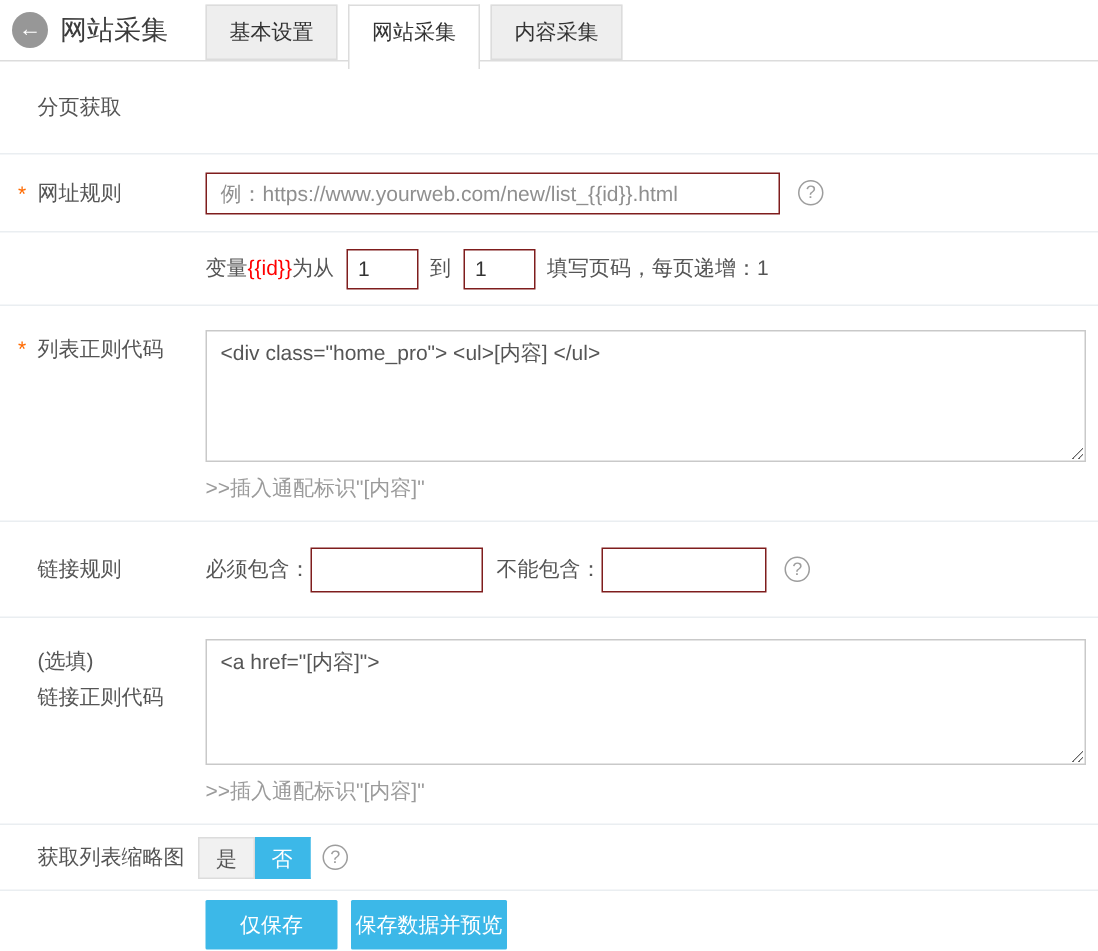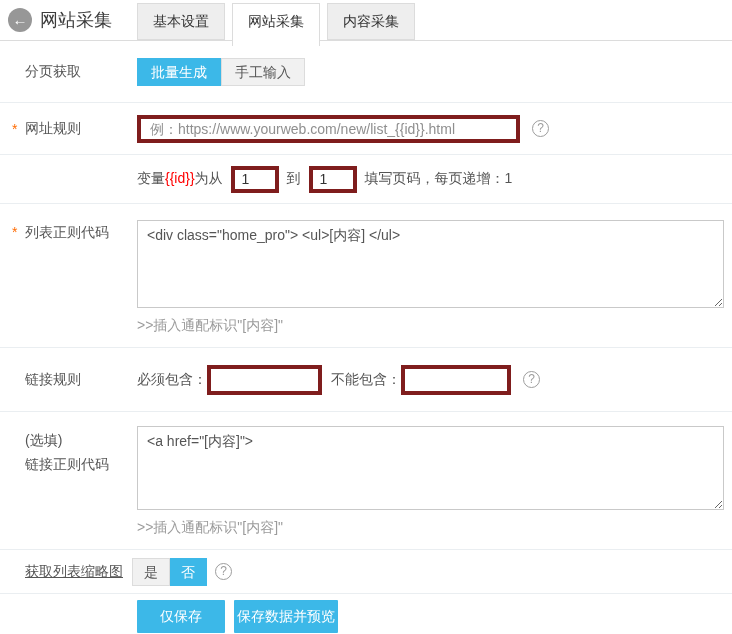--- a/index.html
+++ b/index.html
@@ -46,21 +46,21 @@
     height:28px; line-height:26px; padding:0 13px; text-align:center;
     background:#f1f1f1; border:1px solid #dcdcdc; color:#555; cursor:pointer;
   }
   .toggle .opt.sel { background:#3cb8e8; border-color:#3cb8e8; color:#fff; }
   .toggle .opt + .opt { border-left:none; }
   .toggle .opt.sel + .opt { border-left:1px solid #dcdcdc; }
   .toggle.small .opt { padding:0 11px; }
 
   
   .text-input {
-    height:28px; border:4px solid #7f1d1d; padding:0 9px; font-size:14px;
+    height:28px; border:1px solid #7f1d1d; padding:0 9px; font-size:14px;
     color:#333; font-family:inherit; outline:none; background:#fff;
   }
   .url-input { width:383px; }
   .tiny-input { width:48px; height:27px; padding:0 7px; }
   .mid-input { width:115px; height:30px; }
   .mid-input2 { width:110px; height:30px; }
   textarea.code-area {
     width:587px; border:1px solid #c9c9c9; padding:6px 9px; font-size:14px;
     color:#555; font-family:inherit; outline:none; resize:both; display:block;
   }
@@ -98,24 +98,20 @@
     <div class="page-title">网站采集</div>
     <div class="tabs">
       <div class="tab">基本设置</div>
       <div class="tab active">网站采集</div>
       <div class="tab">内容采集</div>
     </div>
   </div>
 
   <div class="row row-pagination">
     <div class="row-label">分页获取</div>
-    <div class="toggle">
-      <div class="opt sel">批量生成</div>
-      <div class="opt">手工输入</div>
-    </div>
   </div>
 
   <div class="row row-url">
     <span class="req">*</span>
     <div class="row-label">网址规则</div>
     <input class="text-input url-input" type="text" placeholder="例：https://www.yourweb.com/new/list_{{id}}.html" style="">
     <span class="help-icon">?</span>
   </div>
 
   <div class="row row-variable">
@@ -149,21 +145,21 @@
       <div>(选填)</div>
       <div>链接正则代码</div>
     </div>
     <div>
       <textarea class="code-area area-link" style="">&lt;a href="[内容]"&gt;</textarea>
       <span class="insert-hint">&gt;&gt;插入通配标识"[内容]"</span>
     </div>
   </div>
 
   <div class="row row-thumb">
-    <div class="row-label" style="flex-basis:132px;width:132px;text-decoration:underline;">获取列表缩略图</div>
+    <div class="row-label" style="flex-basis:132px;width:132px;">获取列表缩略图</div>
     <div class="toggle small">
       <div class="opt">是</div>
       <div class="opt sel">否</div>
     </div>
     <span class="help-icon" style="margin-left:8px;">?</span>
   </div>
 
   <div class="row row-actions">
     <button class="btn btn-save">仅保存</button>
     <button class="btn btn-preview">保存数据并预览</button>

